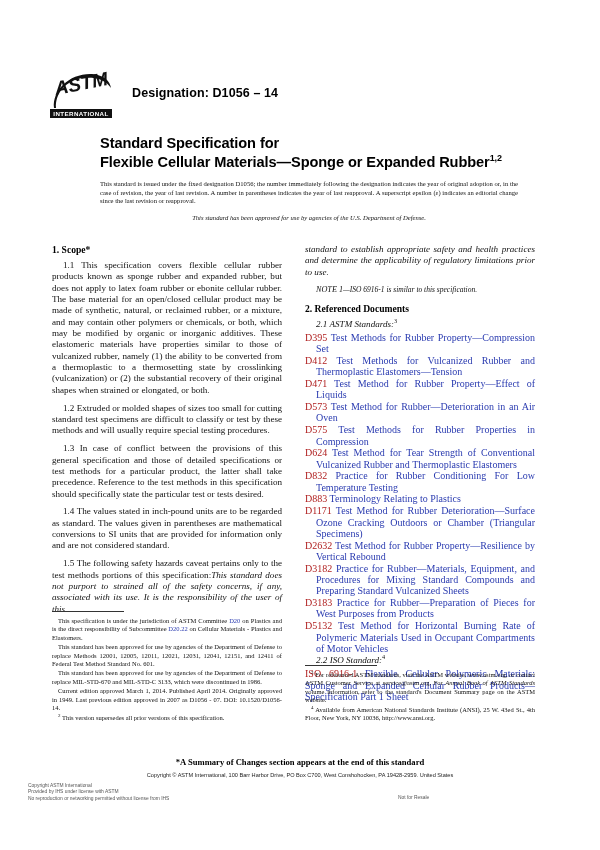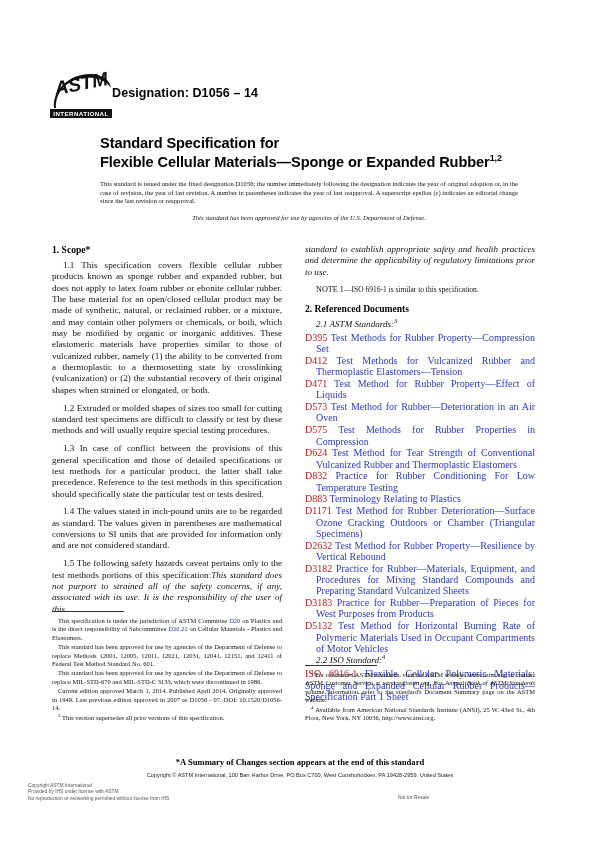--- a/index.html
+++ b/index.html
@@ -32,21 +32,21 @@
   .logo {
     position: absolute;
     left: 0;
     top: 0;
     width: 66px;
     height: 52px;
   }
   .logo svg { display: block; }
   .designation {
     position: absolute;
-    left: 64px;
+    left: 84px;
     top: 18px;
     font-family: "Liberation Sans", sans-serif;
     font-weight: bold;
     font-size: 12.5px;
     letter-spacing: 0.1px;
     color: #000;
   }
 
   
   .title-block {
@@ -121,20 +121,21 @@
     hyphens: auto;
   }
   p.body i { font-style: italic; }
 
   .note {
     margin: 2px 0 8px 0;
     font-size: 7.5px;
     line-height: 10px;
     text-indent: 11px;
     color: #111;
+    font-style: italic;
   }
   .note .nlabel {
     font-variant: small-caps;
     font-size: 8.2px;
   }
 
   .subhead {
     margin: 1px 0 2px 0;
     font-size: 9.1px;
     line-height: 11.3px;

